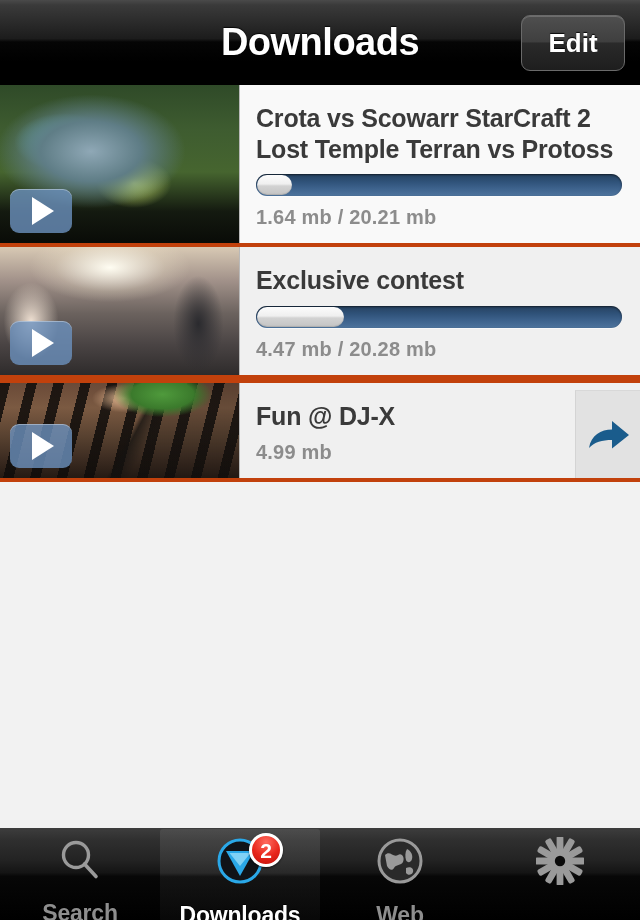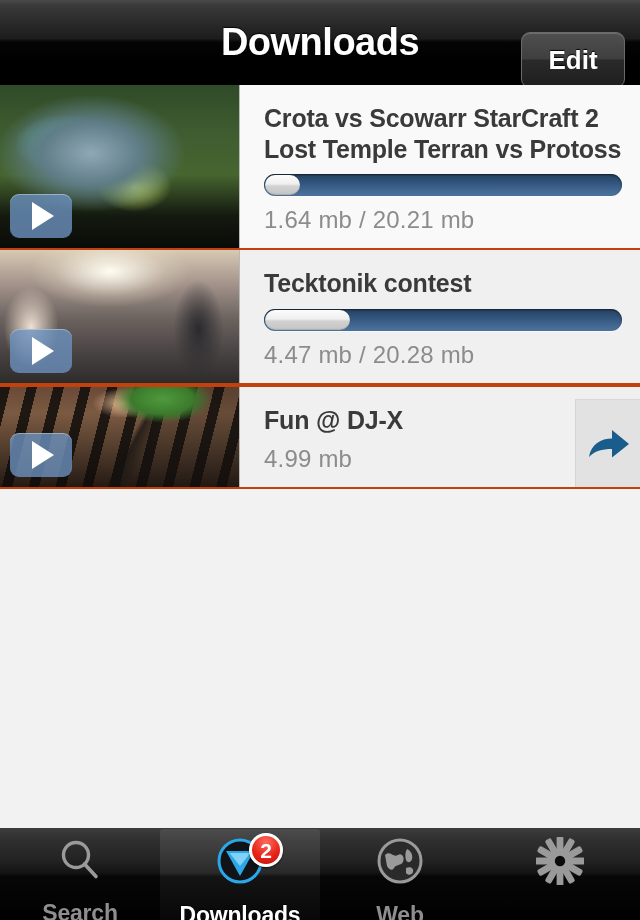--- a/index.html
+++ b/index.html
@@ -26,34 +26,32 @@
     position:absolute; right:15px; top:15px; width:104px; height:56px;
     border-radius:9px;
     background:linear-gradient(to bottom,
       #4f4f4f 0%, #3f3f3f 48%, #2a2a2a 50%, #1e1e1e 100%);
     border:1px solid #6a6a6a;
     box-shadow:inset 0 1px 0 rgba(255,255,255,0.18), 0 1px 1px rgba(0,0,0,0.6);
     display:flex; align-items:center; justify-content:center;
     color:#fff; font-size:26px; font-weight:bold;
     text-shadow:0 -1px 1px rgba(0,0,0,0.9);
     cursor:pointer;
-    margin-top:17px;
   }
 
   
   .list {
     position:absolute; top:85px; left:0; width:640px; height:743px;
     overflow:hidden; background:#f2f2f2;
   }
   .row {
     position:relative; width:640px; height:auto;
     display:flex; align-items:stretch;
-    border-bottom:2px solid #c2410c;
+    border-bottom:4px solid #c2410c;
     background:#f9f9f9;
-    gap:8px;
   }
   .row.alt { background:#f0f0f0; }
 
   .thumb {
     position:relative; width:240px; flex:0 0 240px;
     border-right:1px solid #b9b9b9;
     overflow:hidden;
     background:#111;
   }
   .thumb-art { position:absolute; inset:0; }
@@ -91,21 +89,21 @@
     background:linear-gradient(to bottom, #26415f 0%, #2f5279 35%, #3d628c 65%, #4e749d 100%);
     box-shadow:inset 0 1px 2px rgba(0,0,0,0.55), 0 1px 0 rgba(255,255,255,0.5);
     overflow:hidden;
   }
   .progress-fill {
     position:absolute; left:1px; top:1px; height:20px; border-radius:10px;
     background:linear-gradient(to bottom, #fcfcfc 0%, #efefef 45%, #d2d2d2 55%, #c4c4c4 100%);
     box-shadow:inset 0 -1px 1px rgba(0,0,0,0.12);
   }
   .row-meta {
-    color:#8c8c8c; font-size:24px; letter-spacing:0.2px;
+    color:#8c8c8c; font-size:20px; letter-spacing:0.2px;font-weight:bold;
   }
 
   .share-panel {
     position:absolute; right:0; bottom:0; width:65px; height:88px;
     background:#e2e2e2;
     border-left:1px solid #d4d4d4;
     border-top:1px solid #d8d8d8;
     display:flex; align-items:center; justify-content:center;
     cursor:pointer;
   }
@@ -178,21 +176,21 @@
         </div>
       </div>
       <div class="row alt">
         <div class="thumb">
           <div class="thumb-art" style="background: radial-gradient(42% 34% at 46% 16%, rgb(255, 253, 242) 0%, rgba(245, 235, 210, 0.25) 55%, rgba(0, 0, 0, 0) 80%), radial-gradient(16% 42% at 13% 58%, rgb(239, 224, 210) 0%, rgba(210, 185, 165, 0) 72%), radial-gradient(14% 50% at 83% 60%, rgb(42, 42, 46) 0%, rgba(30, 30, 34, 0) 75%), linear-gradient(rgb(216, 201, 180) 0%, rgb(162, 146, 138) 26%, rgb(107, 98, 94) 52%, rgb(74, 68, 68) 76%, rgb(46, 43, 43) 100%);"></div>
           <div class="play-btn">
             <div class="play-tri"></div>
           </div>
         </div>
         <div class="row-body">
-          <div class="row-title">Tecktonik contest</div>
+          <div class="row-title">Exclusive contest</div>
           <div class="row-spacer"></div>
           <div class="progress-wrap">
             <div class="progress">
               <div class="progress-fill" style="width: calc(22% + 6px);"></div>
             </div>
           </div>
           <div class="row-meta">4.47 mb / 20.28 mb</div>
         </div>
       </div>
       <div class="row">

